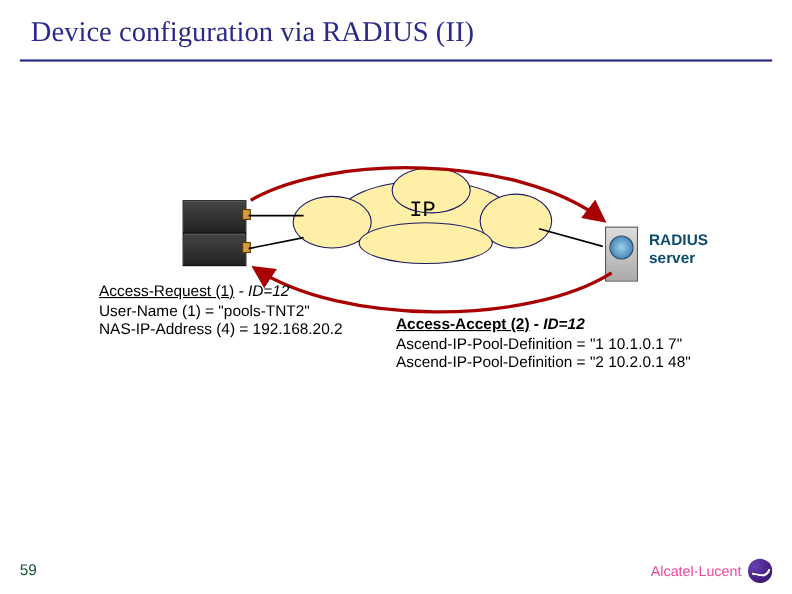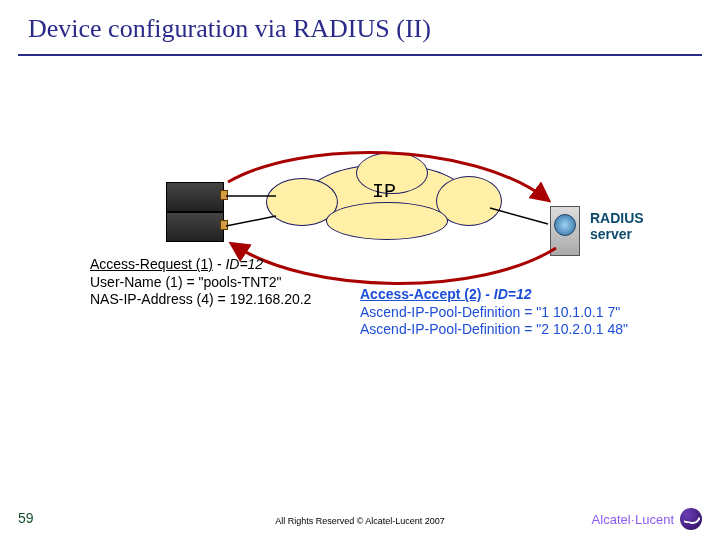--- a/index.html
+++ b/index.html
@@ -16,27 +16,27 @@
   .cloud{position:absolute;left:266px;top:156px;width:232px;height:86px}
   .cloud-shape{position:absolute;background:#ffefa7;border:1px solid #1a1a66;border-radius:50%}
   .srv{position:absolute;left:540px;top:200px;width:48px;height:60px}
   .srv .cab{position:absolute;left:10px;top:6px;width:28px;height:48px;background:linear-gradient(#ddd,#aaa);border:1px solid #555}
   .srv .fan{position:absolute;left:14px;top:14px;width:20px;height:20px;border-radius:50%;background:radial-gradient(#9cd0f3,#2b6b9e);border:1px solid #246}
   .srv-label{position:absolute;left:590px;top:210px;font-size:14px;font-weight:bold;color:#0c4a6e;line-height:1.15}
   .ip-label{position:absolute;left:372px;top:180px;font-family:"Courier New",monospace;font-size:20px;font-weight:normal;color:#000}
   .req{position:absolute;left:90px;top:256px;font-size:14px;color:#000;line-height:1.25}
   .req .hdr{font-weight:normal}
   .req .hdr u{text-decoration:underline}
-  .acc{position:absolute;left:360px;top:286px;font-size:14px;color:#1d4ed8;line-height:1.25}
+  .acc{position:absolute;left:360px;top:286px;font-size:14px;color:#000000;line-height:1.25}
   .acc .hdr{font-weight:bold}
   .acc .hdr u{text-decoration:underline}
   .pnum{position:absolute;left:18px;bottom:14px;font-size:14px;color:#14532d}
   .copy{position:absolute;left:0;right:0;bottom:14px;text-align:center;font-size:9px;color:#000}
   .logo{position:absolute;right:18px;bottom:10px;display:flex;align-items:center;gap:6px}
-  .logo span{font-size:13px;color:#8b5cf6}
+  .logo span{font-size:13px;color:#ec4899}
   .logo .mark{width:22px;height:22px;border-radius:50%;background:radial-gradient(circle at 30% 30%,#6b3fb5,#2a0a5d);position:relative}
   .logo .mark::after{content:"";position:absolute;left:4px;top:8px;width:14px;height:6px;border:2px solid #fff;border-top:none;border-left:none;border-radius:0 0 10px 0;transform:rotate(10deg)}
   svg.arrows{position:absolute;left:0;top:0;width:720px;height:540px;pointer-events:none}
 </style>
 </head>
 <body>
 
 <div class="slide">
 
   <div class="title">Device configuration via RADIUS (II)</div>
@@ -91,19 +91,18 @@
 
   <div class="acc">
     <div class="hdr">
       <u>Access-Accept (2)</u><i> - ID=12</i>
     </div>
     <div>Ascend-IP-Pool-Definition = "1 10.1.0.1 7"</div>
     <div>Ascend-IP-Pool-Definition = "2 10.2.0.1 48"</div>
   </div>
 
   <div class="pnum">59</div>
-  <div class="copy">All Rights Reserved © Alcatel-Lucent 2007</div>
   <div class="logo">
     <span>Alcatel·Lucent</span>
     <div class="mark"></div>
   </div>
 
 </div>
 
 </body></html>

